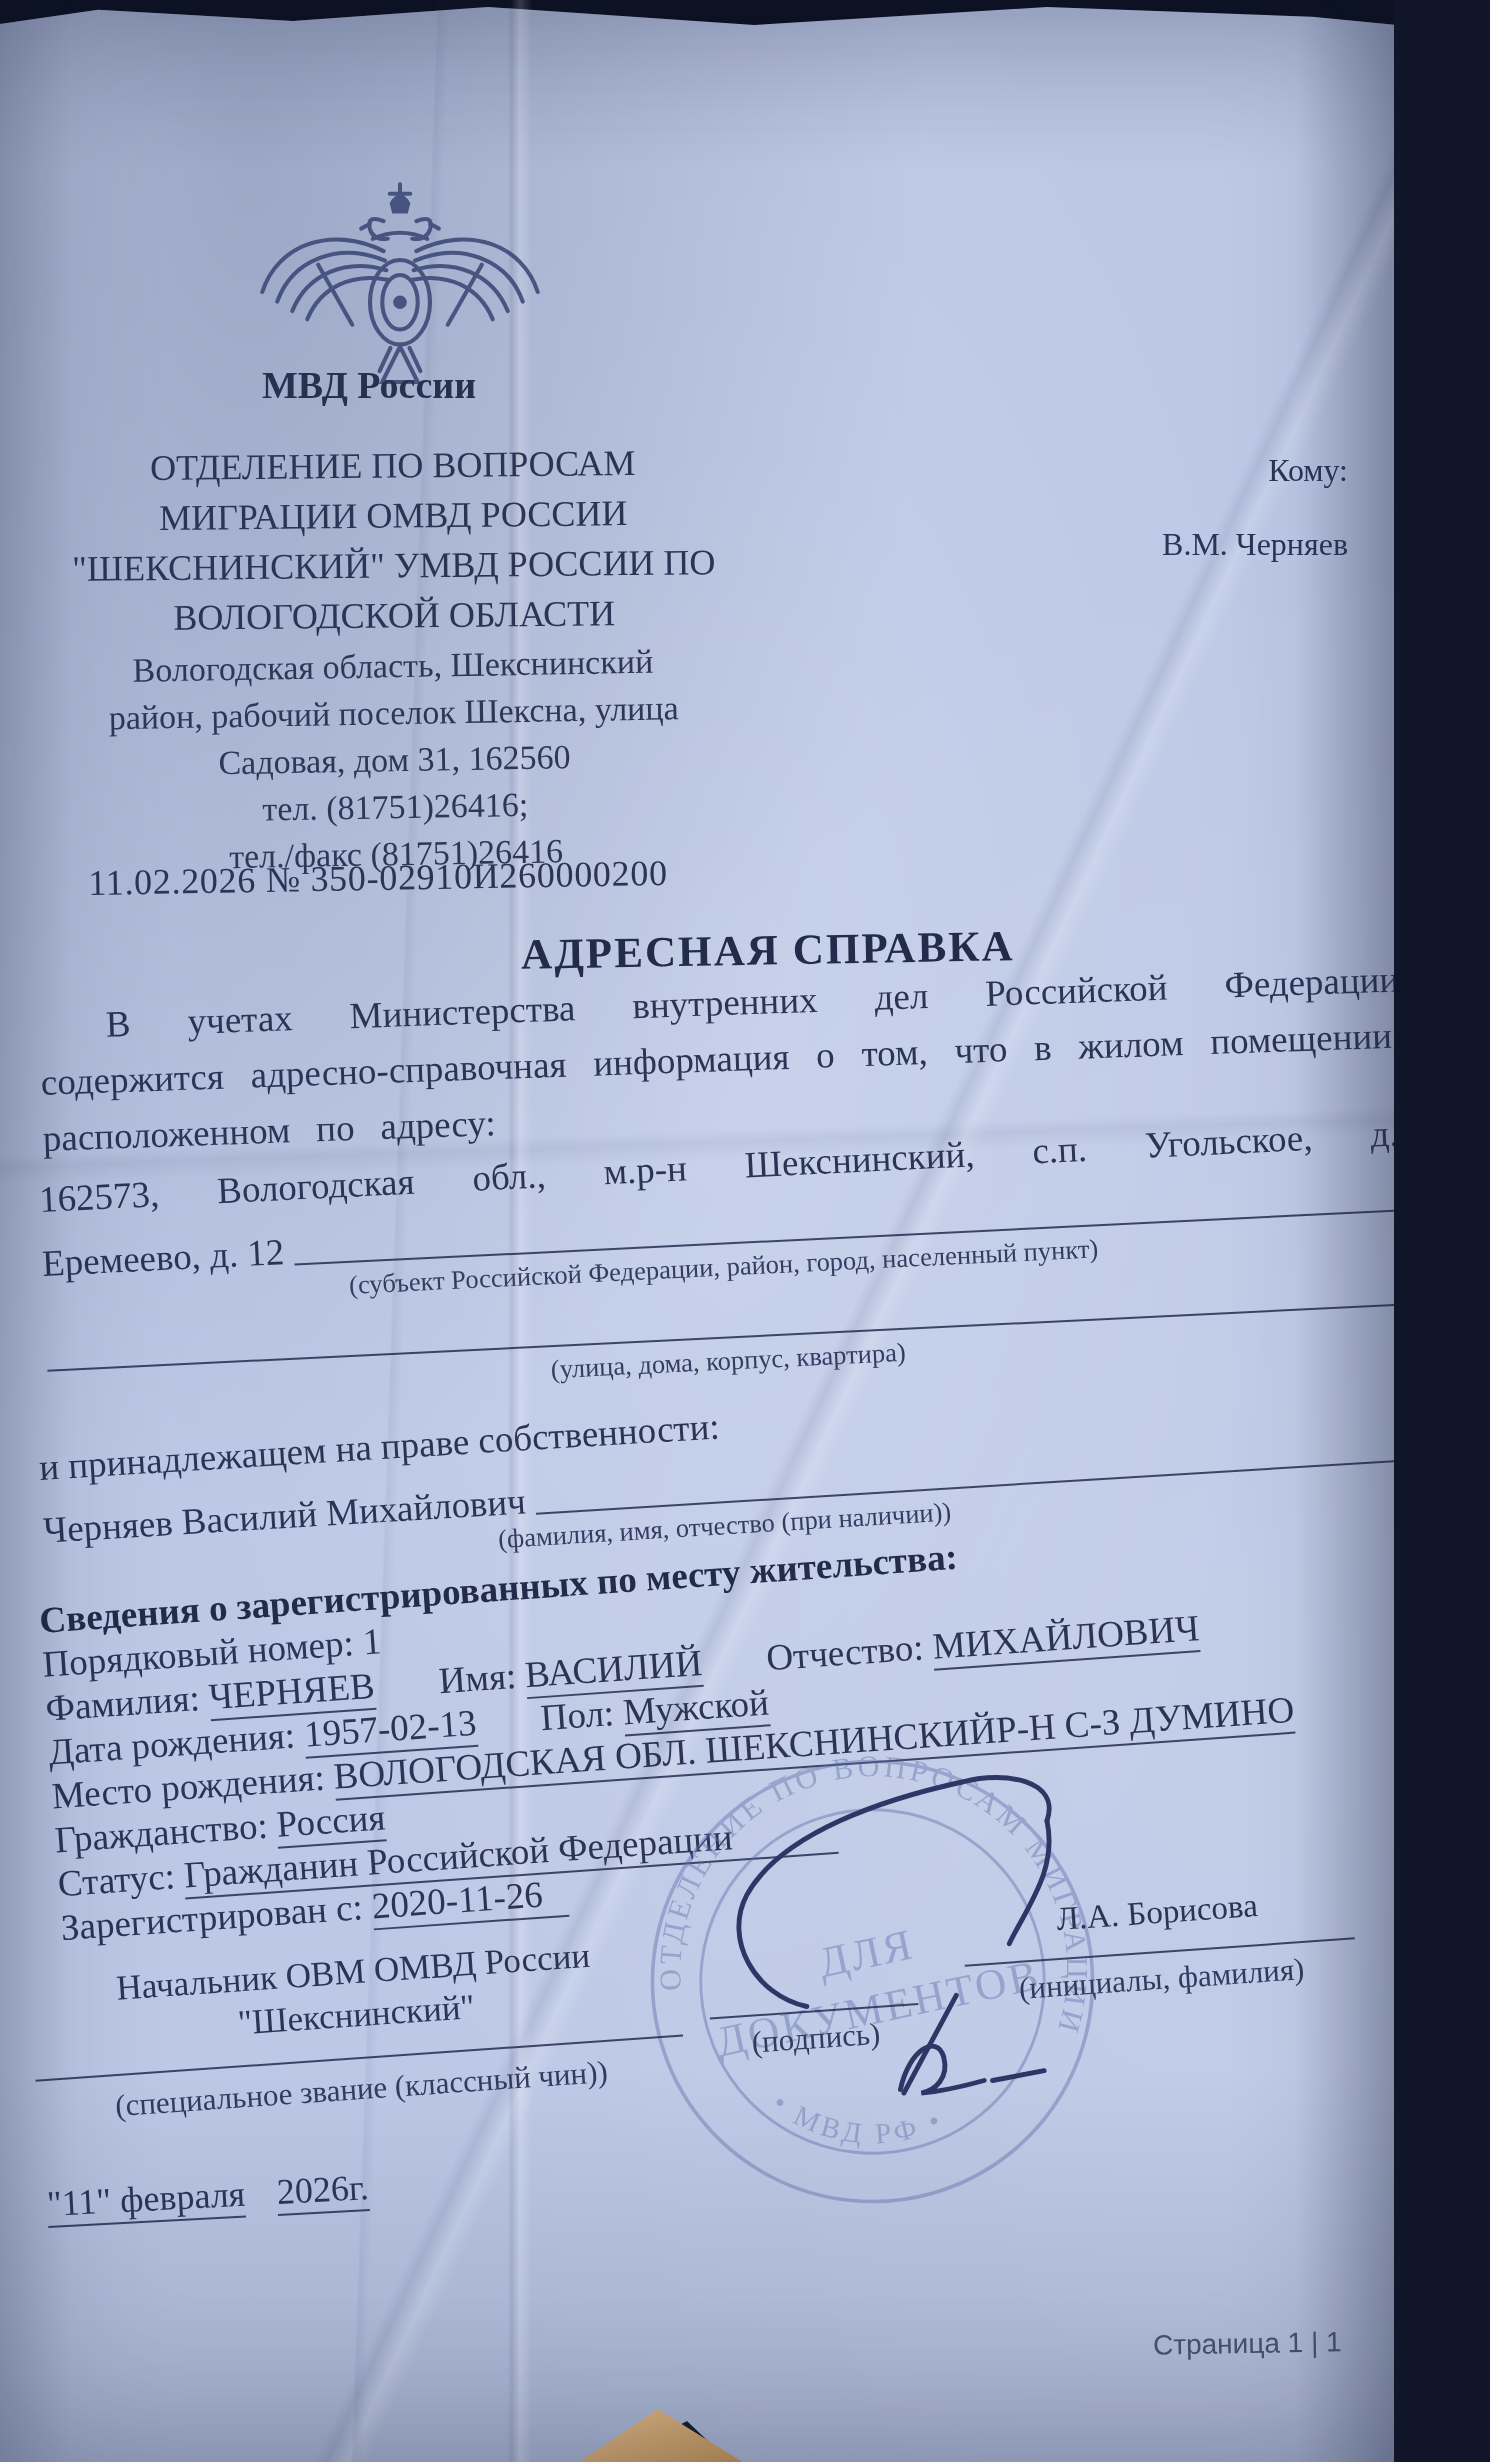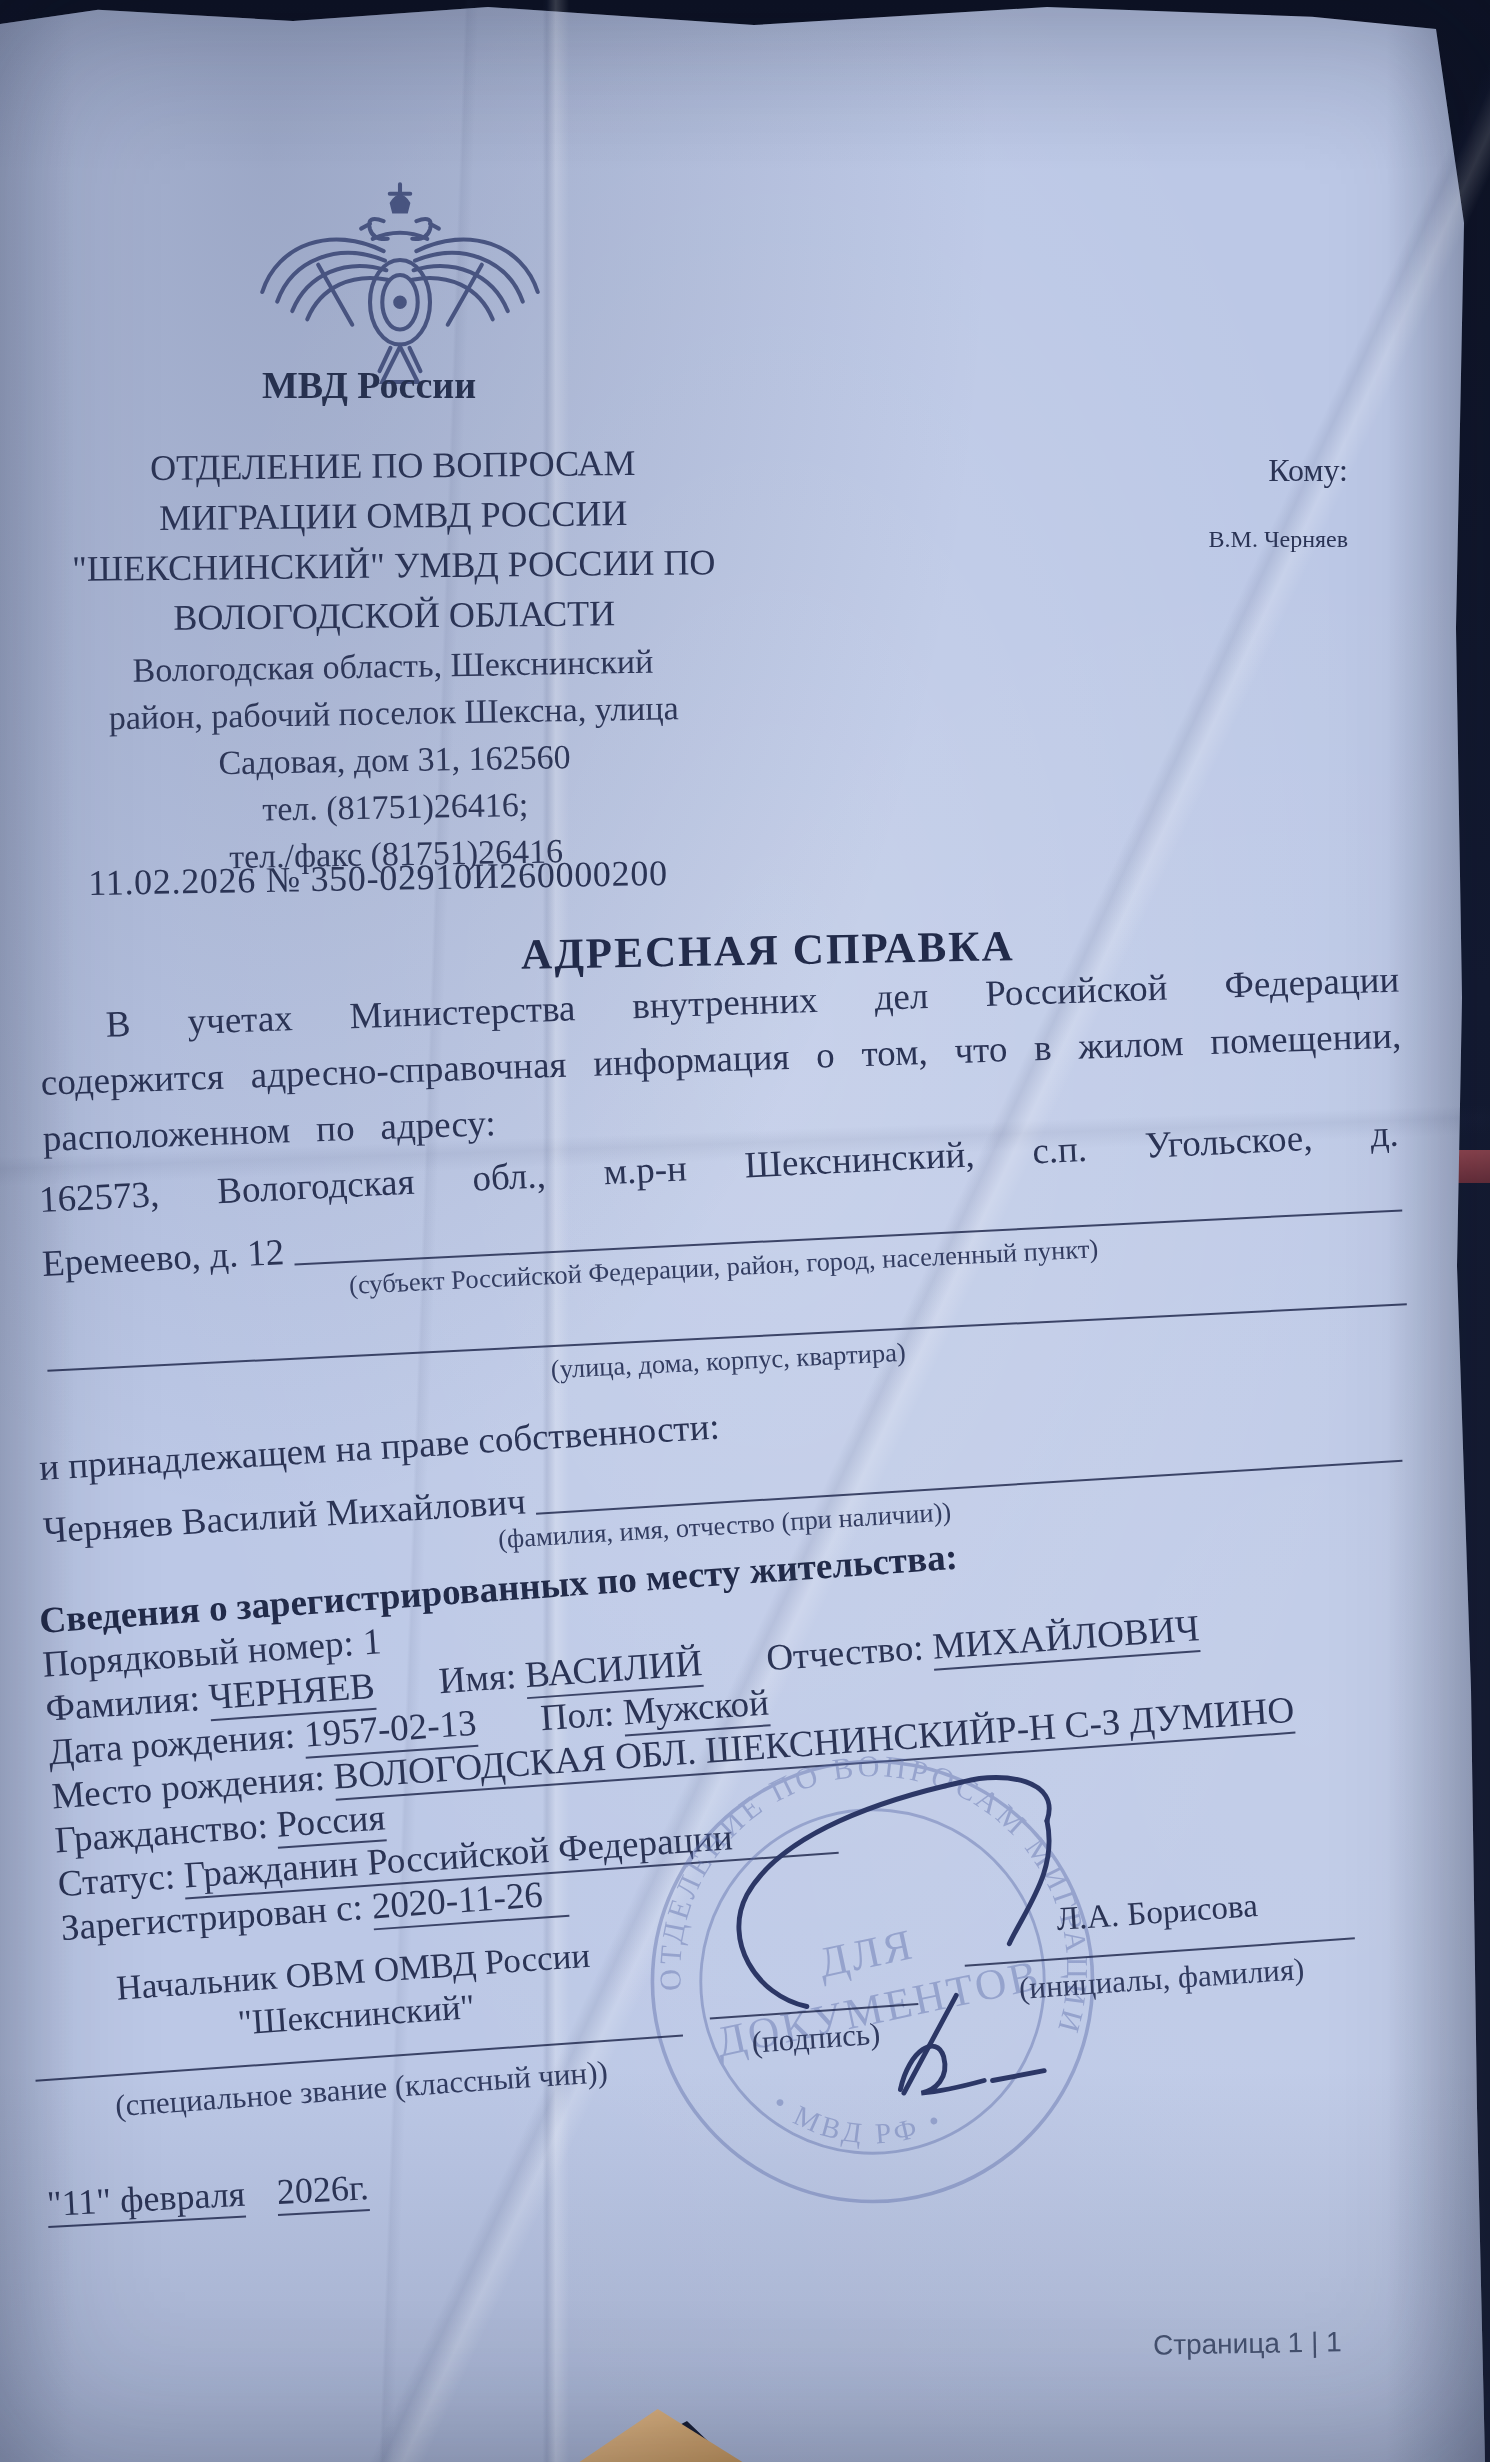--- a/index.html
+++ b/index.html
@@ -1,21 +1,21 @@
 <!DOCTYPE html>
 <html style="font-size:11px"><head>
 <meta charset="utf-8">
 <style>
   html,body{margin:0;padding:0;}
   body{
     width:1490px;height:2462px;overflow:hidden;
     background:#10152a;
     font-family:"Liberation Serif","DejaVu Serif",serif;
   }
-  .photo{position:relative;width:1490px;height:2462px;overflow:hidden;}
+  .photo{position:relative;width:1374px;height:2462px;overflow:hidden;padding-left:20px;}
   
   .backdrop{position:absolute;inset:0;background:linear-gradient(180deg,#0c1122 0%,#131a31 40%,#171d33 100%);}
   .red-sliver{position:absolute;left:1458px;top:1150px;width:32px;height:33px;
     background:linear-gradient(180deg,#93464f,#6b2f3a);}
   .wood-piece{position:absolute;left:578px;top:2409px;width:166px;height:54px;
     background:linear-gradient(160deg,#dcb587,#b98e58);
     clip-path:polygon(48% 0,100% 100%,0 100%);}
   
   .paper{position:absolute;inset:0;
     background:
@@ -36,21 +36,21 @@
 
   .ink{color:#2b3455;}
   .abs{position:absolute;}
   .u{border-bottom:2.1px solid rgba(35,44,80,.85);padding-bottom:2.1px;}
   .caption{font-size:26.5px;color:#333d61;text-align:center;}
   .fill-line{flex:1;border-bottom:2.1px solid rgba(35,44,80,.85);margin:0 0 7px 9.8px;}
 
   .org-block{left:63px;top:444px;width:659px;text-align:center;font-size:36px;line-height:50px;color:#2b3455;transform:rotate(-.6deg);transform-origin:left top;}
   .addr-block{left:63px;top:648px;width:659px;text-align:center;font-size:34px;line-height:47px;color:#2e3758;transform:rotate(-1deg);transform-origin:left top;}
   .to-label{left:1047px;top:452px;width:301px;text-align:right;font-size:32px;}
-  .to-name{left:1047px;top:526px;width:301px;text-align:right;font-size:24px;}
+  .to-name{left:1047px;top:526px;width:301px;text-align:right;font-size:32px;}
   .ref-line{left:88px;top:862px;font-size:36px;letter-spacing:0.7px;transform:rotate(-1deg);transform-origin:left top;}
   .doc-title{left:279px;top:934px;width:977px;text-align:center;font-size:43px;font-weight:bold;letter-spacing:2.1px;color:#222b4a;transform:rotate(-1deg);transform-origin:left top;}
   .intro{left:38px;top:999px;width:1361px;font-size:37px;line-height:56px;text-align:justify;text-indent:67px;word-spacing:16.7px;transform:rotate(-2deg);transform-origin:left top;}
   .addr-value{left:38px;top:1178px;width:1361px;font-size:37px;transform:rotate(-2.8deg);transform-origin:left top;}
   .addr-just{text-align:justify;text-align-last:justify;word-spacing:7px;}
   .addr-row2{display:flex;align-items:flex-end;margin-top:21px;}
   .blank-line{height:0;border-bottom:2.1px solid rgba(35,44,80,.85);margin-top:54px;}
   .own-block{left:38px;top:1446px;width:1361px;font-size:37px;transform:rotate(-3.5deg);transform-origin:left top;}
   .own-row{display:flex;align-items:flex-end;margin-top:19.5px;}
   .fields{left:38px;top:1599px;width:1390px;font-size:37px;line-height:44px;transform:rotate(-4deg);transform-origin:left top;color:#2b3455;}

